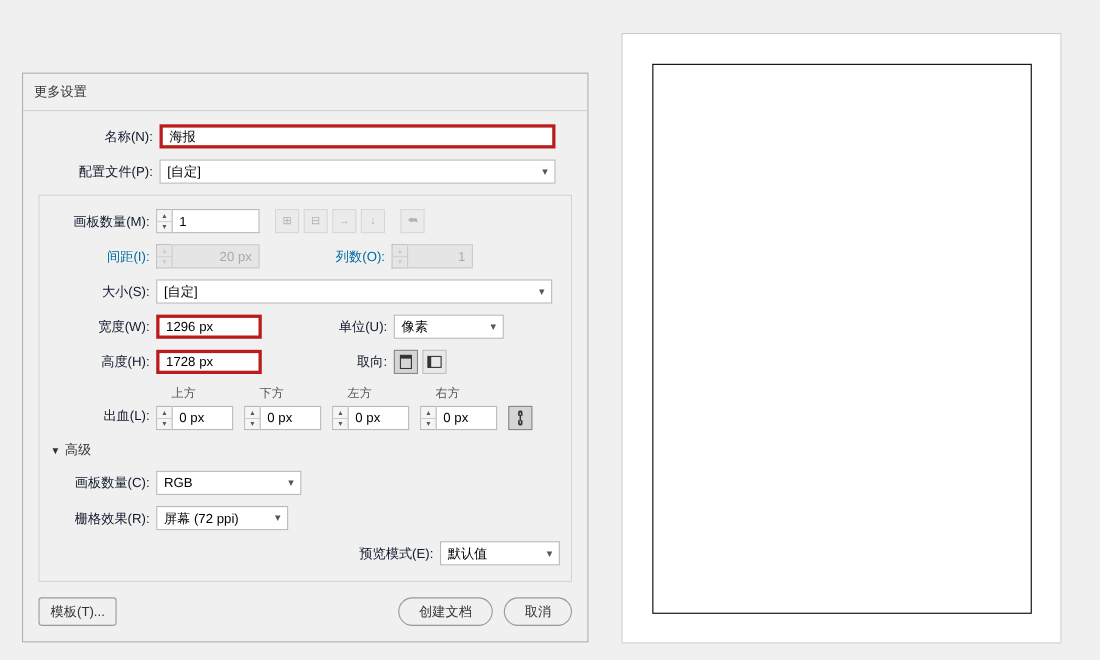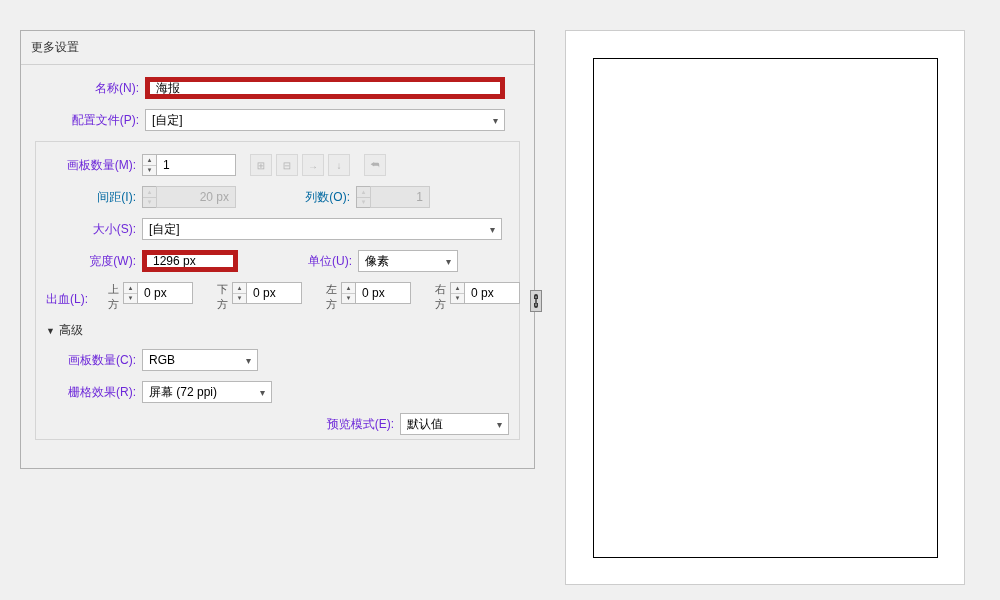--- a/index.html
+++ b/index.html
@@ -1,40 +1,40 @@
 <!DOCTYPE html>
 <html><head>
 <meta charset="utf-8">
 <style>
 * { box-sizing: border-box; margin: 0; padding: 0; font-family: "Microsoft YaHei", SimSun, sans-serif; font-size: 12px; }
 body { background: #f0f0f0; width: 1000px; height: 600px; overflow: hidden; }
 .container { display: flex; gap: 30px; padding: 30px 20px; align-items: flex-start; }
-.dialog { width: 515px; background: #f0f0f0; border: 1px solid #b0b0b0; }
+.dialog { width: 515px; background: #f0f0f0; border: 1px solid #b0b0b0; margin-top: 36px; }
 .dialog-header { padding: 8px 10px; border-bottom: 1px solid #d0d0d0; font-size: 12px; color: #333; }
 .dialog-body { padding: 12px 14px 14px 14px; }
-.form-panel { border: 1px solid #d5d5d5; padding: 12px 10px 4px 10px; margin-bottom: 14px; }
+.form-panel { border: 1px solid #d5d5d5; padding: 12px 10px 14px 10px; margin-bottom: 14px; }
 .row { display: flex; align-items: center; margin-bottom: 10px; min-height: 22px; }
 .row:last-child { margin-bottom: 0; justify-content: flex-end; }
-.label { width: 110px; text-align: right; padding-right: 6px; color: #6d28d9; white-space: nowrap; }
+.label { width: 110px; text-align: right; padding-right: 6px; color: #0f172a; white-space: nowrap; }
 .label.disabled { color: #0369a1; }
-.text-input { height: 22px; border: 5px solid #b91c1c; background: #fff; padding: 2px 6px; font-size: 12px; outline: none; }
+.text-input { height: 22px; border: 3px solid #b91c1c; background: #fff; padding: 2px 6px; font-size: 12px; outline: none; }
 .select { height: 22px; border: 1px solid #b8b8b8; background: #fff; padding: 2px 6px; font-size: 12px; position: relative; display: flex; align-items: center; justify-content: space-between; }
 .select .chev { margin-left: auto; font-size: 10px; color: #555; }
 .spinner { display: flex; height: 22px; }
 .spin-btns { width: 14px; display: flex; flex-direction: column; border: 1px solid #b8b8b8; border-right: none; }
 .spin-btns span { flex: 1; display: flex; align-items: center; justify-content: center; font-size: 7px; color: #555; border-bottom: 1px solid #ccc; background: #f5f5f5; cursor: pointer; }
 .spin-btns span:last-child { border-bottom: none; }
 .spin-input { border: 1px solid #b8b8b8; padding: 2px 6px; font-size: 12px; background: #fff; outline: none; }
 .spin-input.disabled { background: #e5e5e5; color: #aaa; border-color: #ccc; text-align: right; }
 .spin-btns.disabled span { background: #e5e5e5; color: #ccc; cursor: default; }
 .icon-btn { width: 22px; height: 22px; border: 1px solid #c0c0c0; background: #e8e8e8; display: flex; align-items: center; justify-content: center; font-size: 10px; color: #777; }
 .icon-btn.disabled { opacity: 0.5; }
 .icon-btn.active { background: #d5d5d5; border-color: #888; }
 .icon-row { display: flex; gap: 4px; }
-.bleed-col { display: flex; flex-direction: row; gap: 4px; }
+.bleed-col { display: flex; flex-direction: column; gap: 4px; }
 .bleed-lbl { font-size: 11px; color: #555; padding-left: 14px; }
 .section-head { font-size: 12px; color: #333; margin: 4px 0 10px 0; display: flex; align-items: center; gap: 4px; }
 .tri { font-size: 9px; }
 .button-row { display: flex; align-items: center; }
 .btn { height: 26px; padding: 0 18px; border: 1px solid #999; background: #f0f0f0; border-radius: 13px; font-size: 12px; color: #333; display: flex; align-items: center; cursor: pointer; }
 .btn.flat { border-radius: 3px; padding: 0 10px; }
 .preview { width: 400px; height: 555px; background: #fff; border: 1px solid #ccc; display: flex; align-items: center; justify-content: center; }
 .preview-inner { width: 345px; height: 500px; border: 1px solid #000; }
 svg { display: block; }
 </style>
@@ -111,20 +111,39 @@
         <div class="row">
           <div class="label" style="width:96px">宽度(W):</div>
           <input class="text-input" style="width: 96px;" value="1296 px">
           <div class="label" style="width:120px">单位(U):</div>
           <div class="select" style="width:100px">
             <span>像素</span>
             <span class="chev">▾</span>
           </div>
         </div>
 
+        <div class="row">
+          <div class="label" style="width:96px">高度(H):</div>
+          <input class="text-input" style="width: 96px;" value="1728 px">
+          <div class="label" style="width:120px">取向:</div>
+          <div class="icon-row">
+            <div class="icon-btn active">
+              <svg width="12" height="14">
+                  <rect x="1" y="1" width="10" height="12" fill="none" stroke="#333"></rect>
+                  <rect x="1" y="1" width="10" height="3" fill="#333"></rect>
+                </svg>
+            </div>
+            <div class="icon-btn">
+              <svg width="14" height="12">
+                  <rect x="1" y="1" width="12" height="10" fill="none" stroke="#333"></rect>
+                  <rect x="1" y="1" width="3" height="10" fill="#333"></rect>
+                </svg>
+            </div>
+          </div>
+        </div>
 
         <div class="row" style="align-items:flex-end">
           <div class="label" style="width:96px;padding-bottom:4px">出血(L):</div>
           <div class="bleed-col">
             <div class="bleed-lbl">上方</div>
             <div class="spinner">
                 <div class="spin-btns">
                   <span>▴</span>
                   <span>▾</span>
                 </div>
@@ -168,42 +187,49 @@
           </div>
         </div>
 
         <div class="section-head">
           <span class="tri">▼</span>
           <span>高级</span>
         </div>
 
         <div class="row">
           <div class="label" style="width:96px">画板数量(C):</div>
-          <div class="select" style="width:116px">
+          <div class="select" style="width:132px">
             <span>RGB</span>
             <span class="chev">▾</span>
           </div>
         </div>
 
         <div class="row">
           <div class="label" style="width:96px">栅格效果(R):</div>
-          <div class="select" style="width:130px">
+          <div class="select" style="width:120px">
             <span>屏幕 (72 ppi)</span>
             <span class="chev">▾</span>
           </div>
         </div>
 
         <div class="row">
           <div class="label" style="width:96px">预览模式(E):</div>
           <div class="select" style="width:109px">
             <span>默认值</span>
             <span class="chev">▾</span>
           </div>
         </div>
       </div>
 
+      <div class="button-row">
+        <div class="btn flat">模板(T)...</div>
+        <div style="flex:1"></div>
+        <div class="btn">创建文档</div>
+        <div style="width:10px"></div>
+        <div class="btn">取消</div>
+      </div>
     </div>
   </div>
 
   <div class="preview">
     <div class="preview-inner"></div>
   </div>
 </div>
 
 </body></html>

